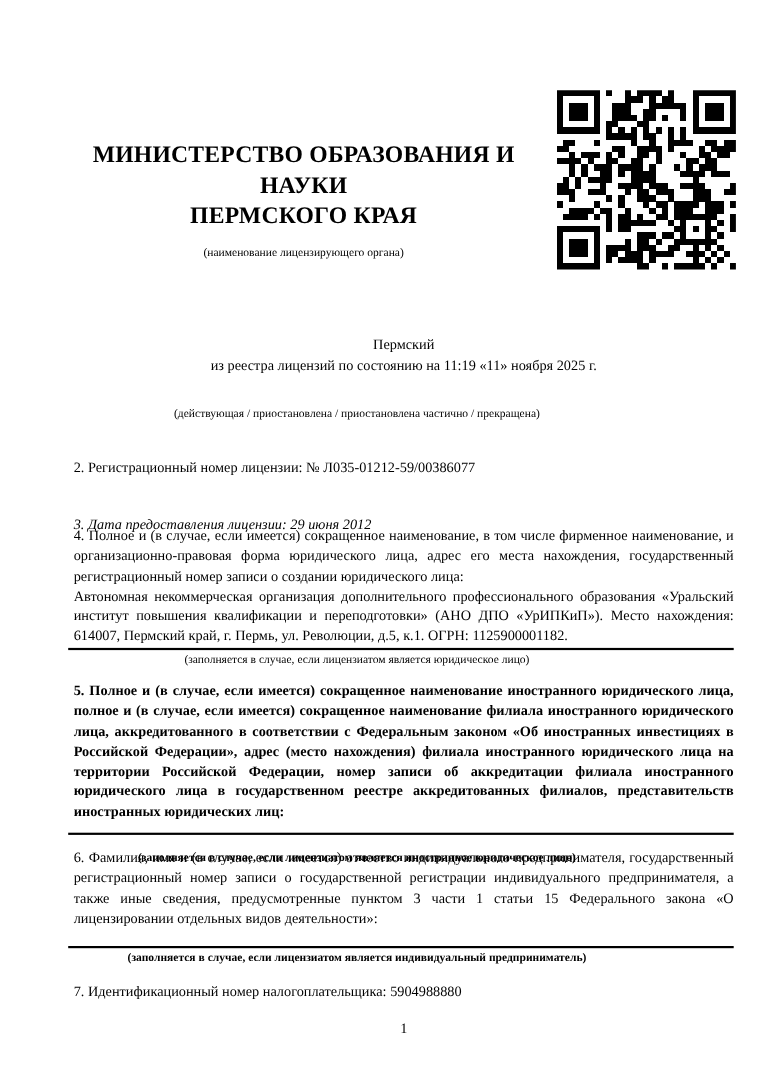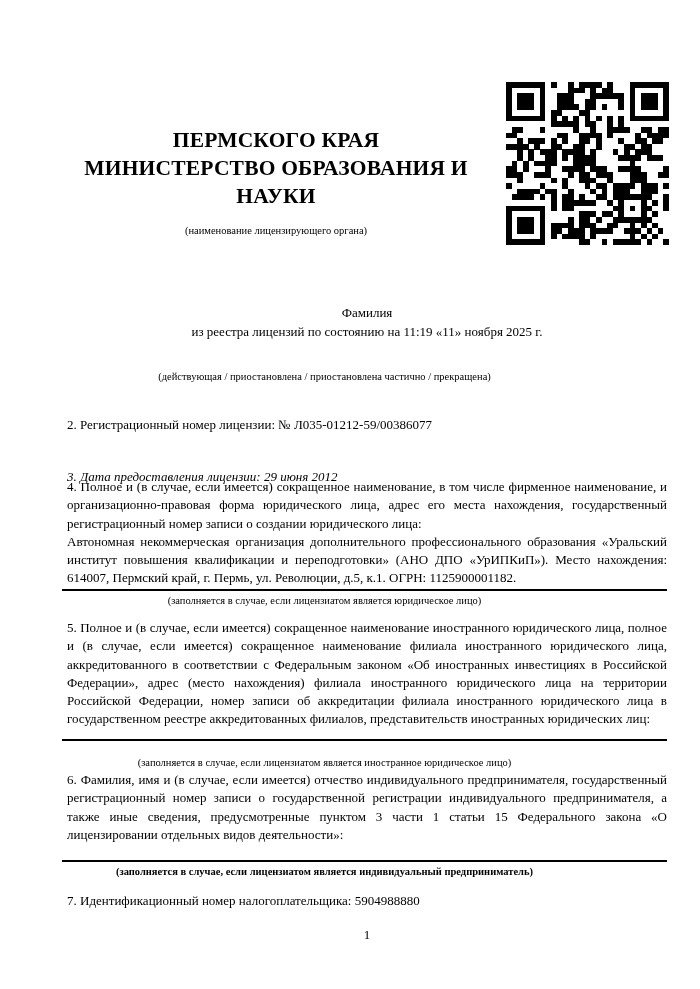--- a/index.html
+++ b/index.html
@@ -45,41 +45,41 @@
     border-top:2px solid #000;
     margin-left:-5px; width:605px; height:0;
   }
   .item-1 { top:367px; }
   .item-1 .caption { margin-top:3px; }
   .item-2 { top:416px; }
   .item-3 { top:468px;font-style:italic; }
   .item-4 { top:478px; }
   .item-4 .rule { margin-top:1px; }
   .item-4 .caption { margin-top:3px; }
-  .item-5 { top:619px; }
+  .item-5 { top:619px;font-weight:bold; }
   .item-5 .rule { margin-top:10px; }
   .item-5 .caption { margin-top:15px; }
   .item-6 { top:771px; }
   .item-6 .rule { margin-top:16px; }
   .item-6 .caption { margin-top:3px;font-weight:bold; }
   .item-7 { top:892px; }
 
   .page-num {
     position:absolute; top:926px; left:67px; width:600px;
     text-align:center; font-size:13px; line-height:18px;
   }
 </style>
 </head>
 <body>
 
 <div class="page">
 
   <header class="ministry">
+    <div>МИНИСТЕРСТВО ОБРАЗОВАНИЯ И НАУКИ</div>
     <div>ПЕРМСКОГО КРАЯ</div>
-    <div>МИНИСТЕРСТВО ОБРАЗОВАНИЯ И НАУКИ</div>
     <div class="ministry-caption">(наименование лицензирующего органа)</div>
   </header>
 
   <div class="qr" id="qr">
       <svg viewBox="0 0 163 163" xmlns="http://www.w3.org/2000/svg" shape-rendering="crispEdges" fill="#000000">
         <rect x="0.00" y="0.00" width="5.68" height="5.68"></rect>
         <rect x="5.62" y="0.00" width="5.68" height="5.68"></rect>
         <rect x="11.24" y="0.00" width="5.68" height="5.68"></rect>
         <rect x="16.86" y="0.00" width="5.68" height="5.68"></rect>
         <rect x="22.48" y="0.00" width="5.68" height="5.68"></rect>
@@ -503,21 +503,21 @@
         <rect x="112.41" y="157.38" width="5.68" height="5.68"></rect>
         <rect x="118.03" y="157.38" width="5.68" height="5.68"></rect>
         <rect x="123.66" y="157.38" width="5.68" height="5.68"></rect>
         <rect x="129.28" y="157.38" width="5.68" height="5.68"></rect>
         <rect x="140.52" y="157.38" width="5.68" height="5.68"></rect>
         <rect x="157.38" y="157.38" width="5.68" height="5.68"></rect>
       </svg>
     </div>
 
   <div class="doc-title">
-    <div>Фамилия</div>
+    <div>Пермский</div>
     <div>из реестра лицензий по состоянию на 11:19 «11» ноября 2025 г.</div>
   </div>
 
   <section class="item item-1">
     <p class="caption">(действующая / приостановлена / приостановлена частично / прекращена)</p>
   </section>
 
   <section class="item item-2">
     <p class="line">2. Регистрационный номер лицензии: № Л035-01212-59/00386077</p>
   </section>

